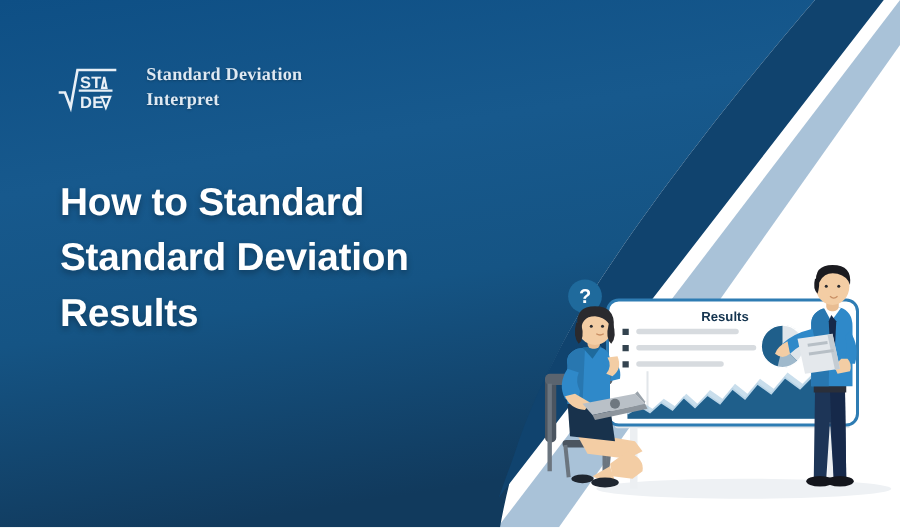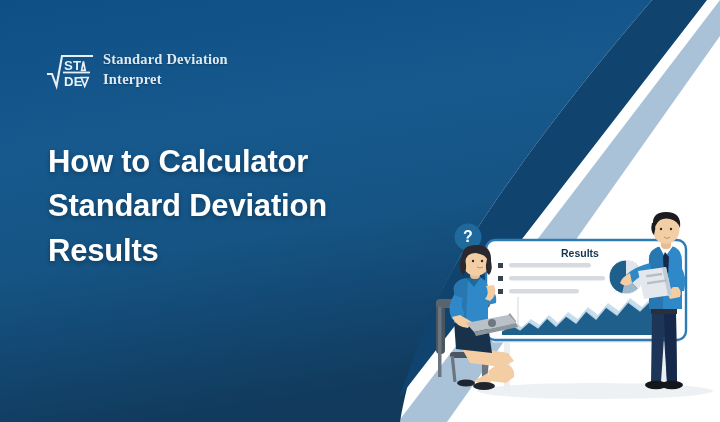--- a/index.html
+++ b/index.html
@@ -13,21 +13,21 @@
   
   .bg-white{position:absolute;inset:0;background:#ffffff;}
   .bg-accent-band{
     position:absolute;top:0;left:0;width:720px;height:422px;
   }
   .bg-blue{
     position:absolute;top:0;left:0;width:720px;height:422px;
   }
 
   
-  .logo{position:absolute;left:46px;top:50px;display:flex;align-items:flex-start;gap:9px;}
+  .logo{position:absolute;left:46px;top:50px;display:flex;align-items:center;gap:23px;}
   .logo-mark{width:48px;height:42px;flex:0 0 auto;}
   .logo-text{
     color:#dfe9f2;font-size:14.5px;line-height:1.35;
     font-family:"Liberation Serif",serif;font-weight:700;letter-spacing:.2px;
     text-shadow:0 1px 2px rgba(0,0,0,.28);
   }
   .logo-text span{display:block;white-space:nowrap;}
 
   
   .headline{
@@ -89,21 +89,21 @@
 
       <path d="M35.2 27.5 L42.2 27.5 L38.7 36.3 Z" fill="none" stroke="#e8eff6" stroke-width="1.7"></path>
     </svg>
     <div class="logo-text">
       <span>Standard Deviation</span>
       <span>Interpret</span>
     </div>
   </div>
 
   <div class="headline">
-    <span>How to Calculator</span>
+    <span>How to Standard</span>
     <span>Standard Deviation</span>
     <span>Results</span>
   </div>
 
   <div class="illus">
     <svg viewBox="0 0 290 227" width="290" height="227">
 
       <ellipse cx="165" cy="196" rx="118" ry="8" fill="#eef1f4"></ellipse>
 
       <g>

